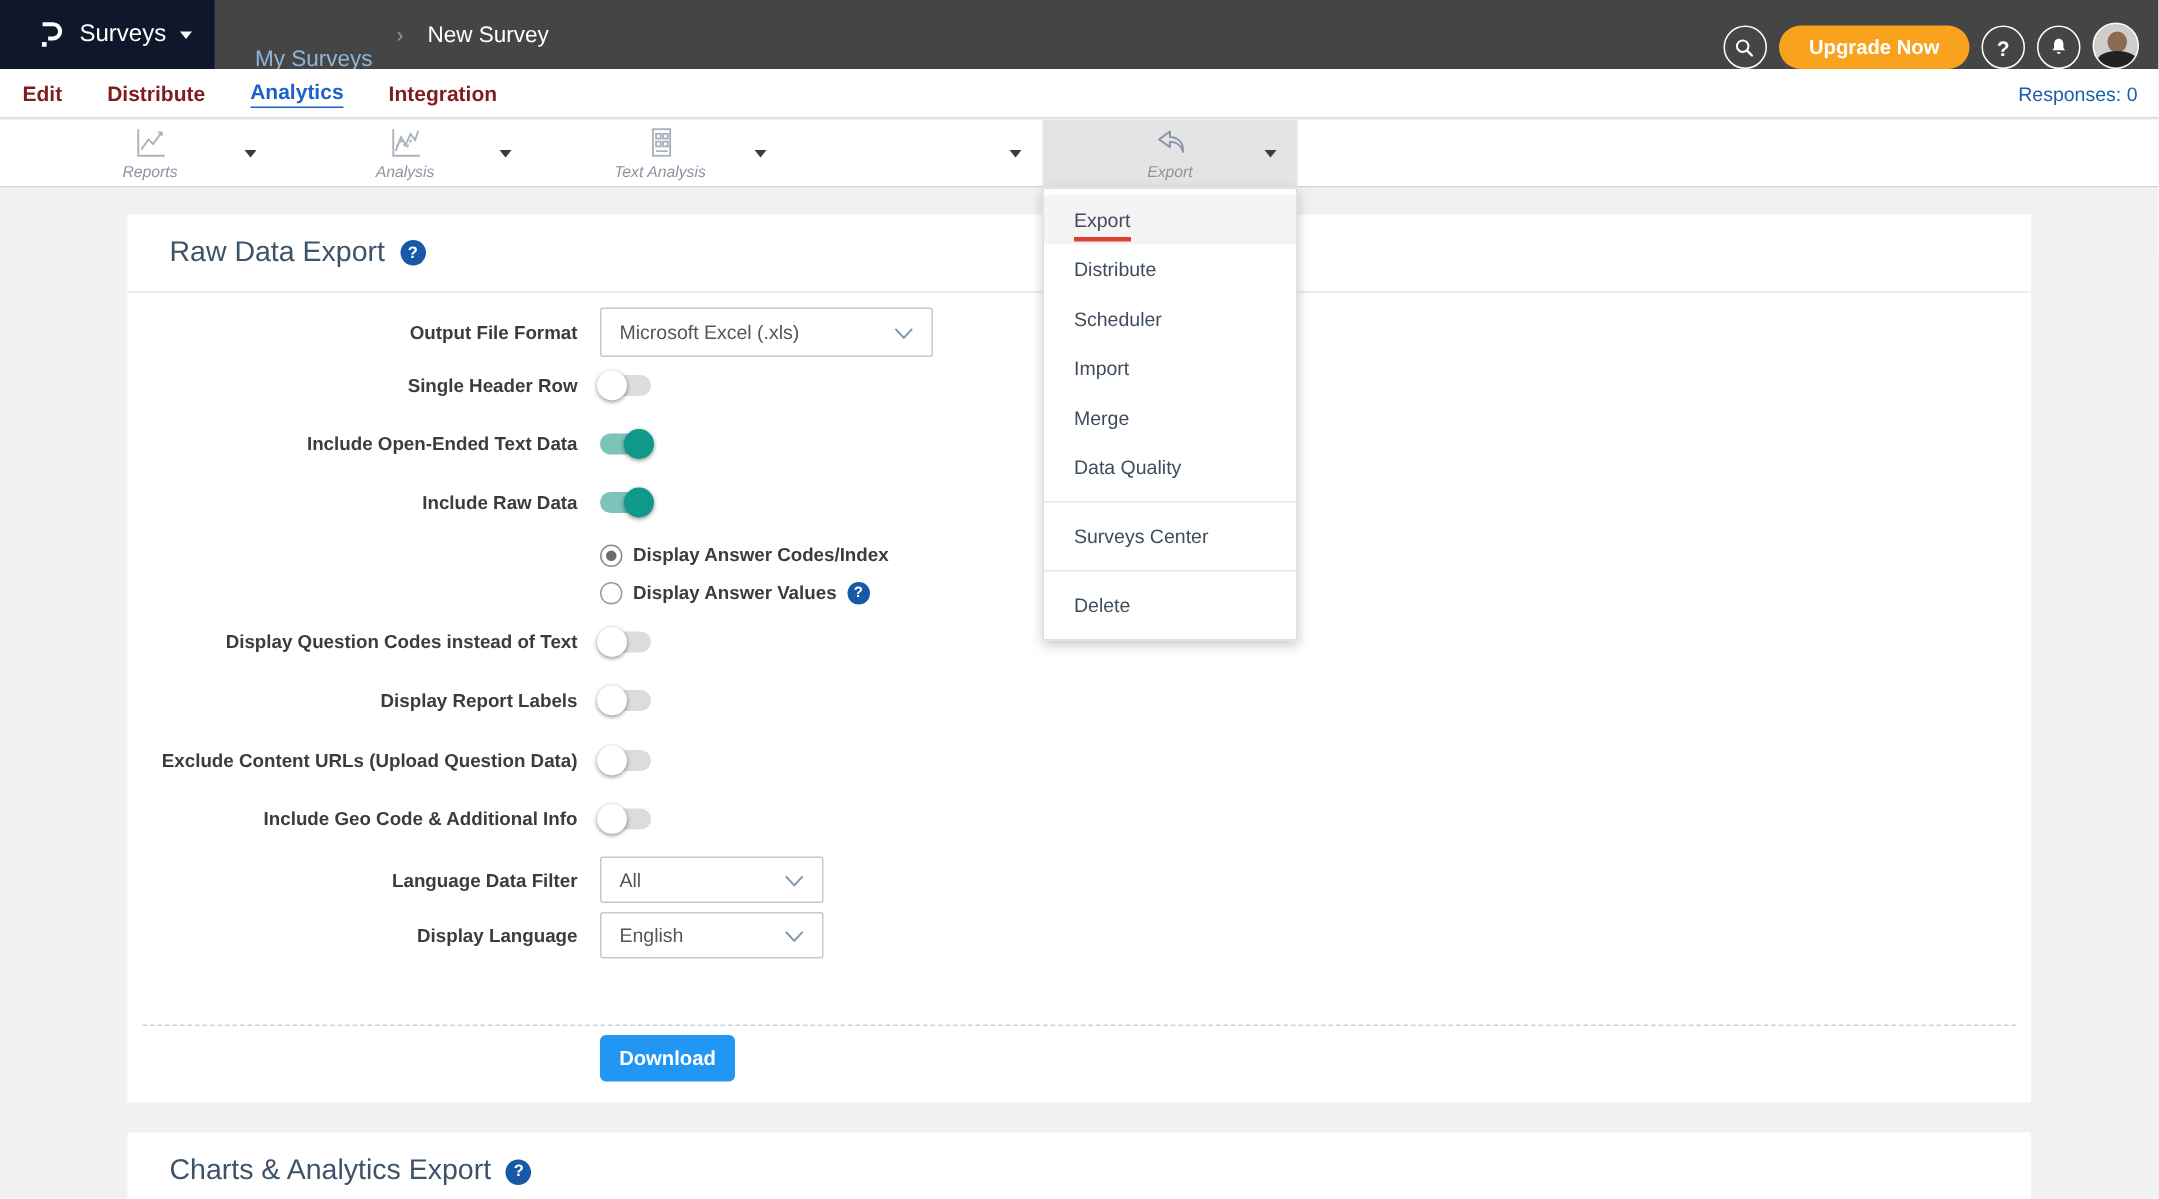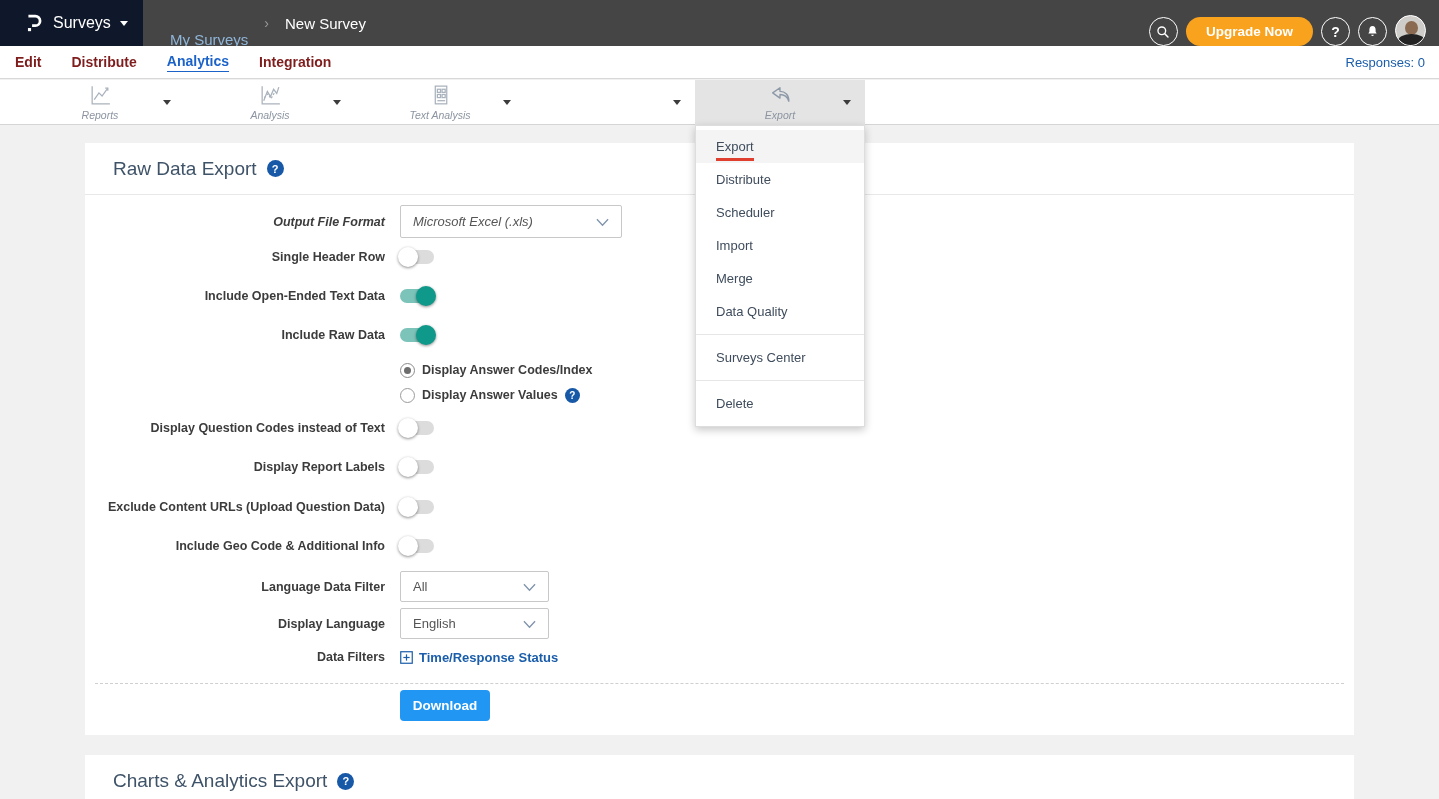--- a/index.html
+++ b/index.html
@@ -224,21 +224,21 @@
   <div class="menu-divider"></div>
   <div class="menu-item">Delete</div>
 </div>
 
 <div class="card card1">
   <div class="card-header">
     <span class="card-title">Raw Data Export</span>
     <span class="help-icon">?</span>
   </div>
 
-  <div class="frow" style="top:62px; height:33px;font-style:italic;">
+  <div class="frow" style="top:62px; height:33px;">
     <span class="flabel">Output File Format</span>
     <div class="fctrl">
       <div class="select" style="width:222px; height:33px;">
         <span>Microsoft Excel (.xls)</span>
         <svg class="chev" width="13" height="9" viewBox="0 0 14 9">
             <polyline points="1 1 7 7.5 13 1" fill="none" stroke="#7f93ab" stroke-width="1.4"></polyline>
           </svg>
       </div>
     </div>
   </div>
@@ -337,33 +337,20 @@
     <div class="fctrl">
       <div class="select" style="width:149px; height:31px;">
         <span>English</span>
         <svg class="chev" width="13" height="9" viewBox="0 0 14 9">
             <polyline points="1 1 7 7.5 13 1" fill="none" stroke="#7f93ab" stroke-width="1.4"></polyline>
           </svg>
       </div>
     </div>
   </div>
 
-  <div class="frow" style="top:506px; height:16px;">
-    <span class="flabel">Data Filters</span>
-    <div class="fctrl">
-      <span class="link-blue">
-        <svg width="13" height="13" viewBox="0 0 14 14">
-          <rect x="0.8" y="0.8" width="12.4" height="12.4" fill="none" stroke="#1a5dab" stroke-width="1.3"></rect>
-          <line x1="7" y1="3.6" x2="7" y2="10.4" stroke="#1a5dab" stroke-width="1.3"></line>
-          <line x1="3.6" y1="7" x2="10.4" y2="7" stroke="#1a5dab" stroke-width="1.3"></line>
-        </svg>
-        <span>Time/Response Status</span>
-      </span>
-    </div>
-  </div>
 
   <div class="dashed-divider"></div>
   <button class="download-btn">Download</button>
 </div>
 
 <div class="card card2">
   <div class="card-header" style="border-bottom:none;">
     <span class="card-title">Charts &amp; Analytics Export</span>
     <span class="help-icon">?</span>
   </div>

